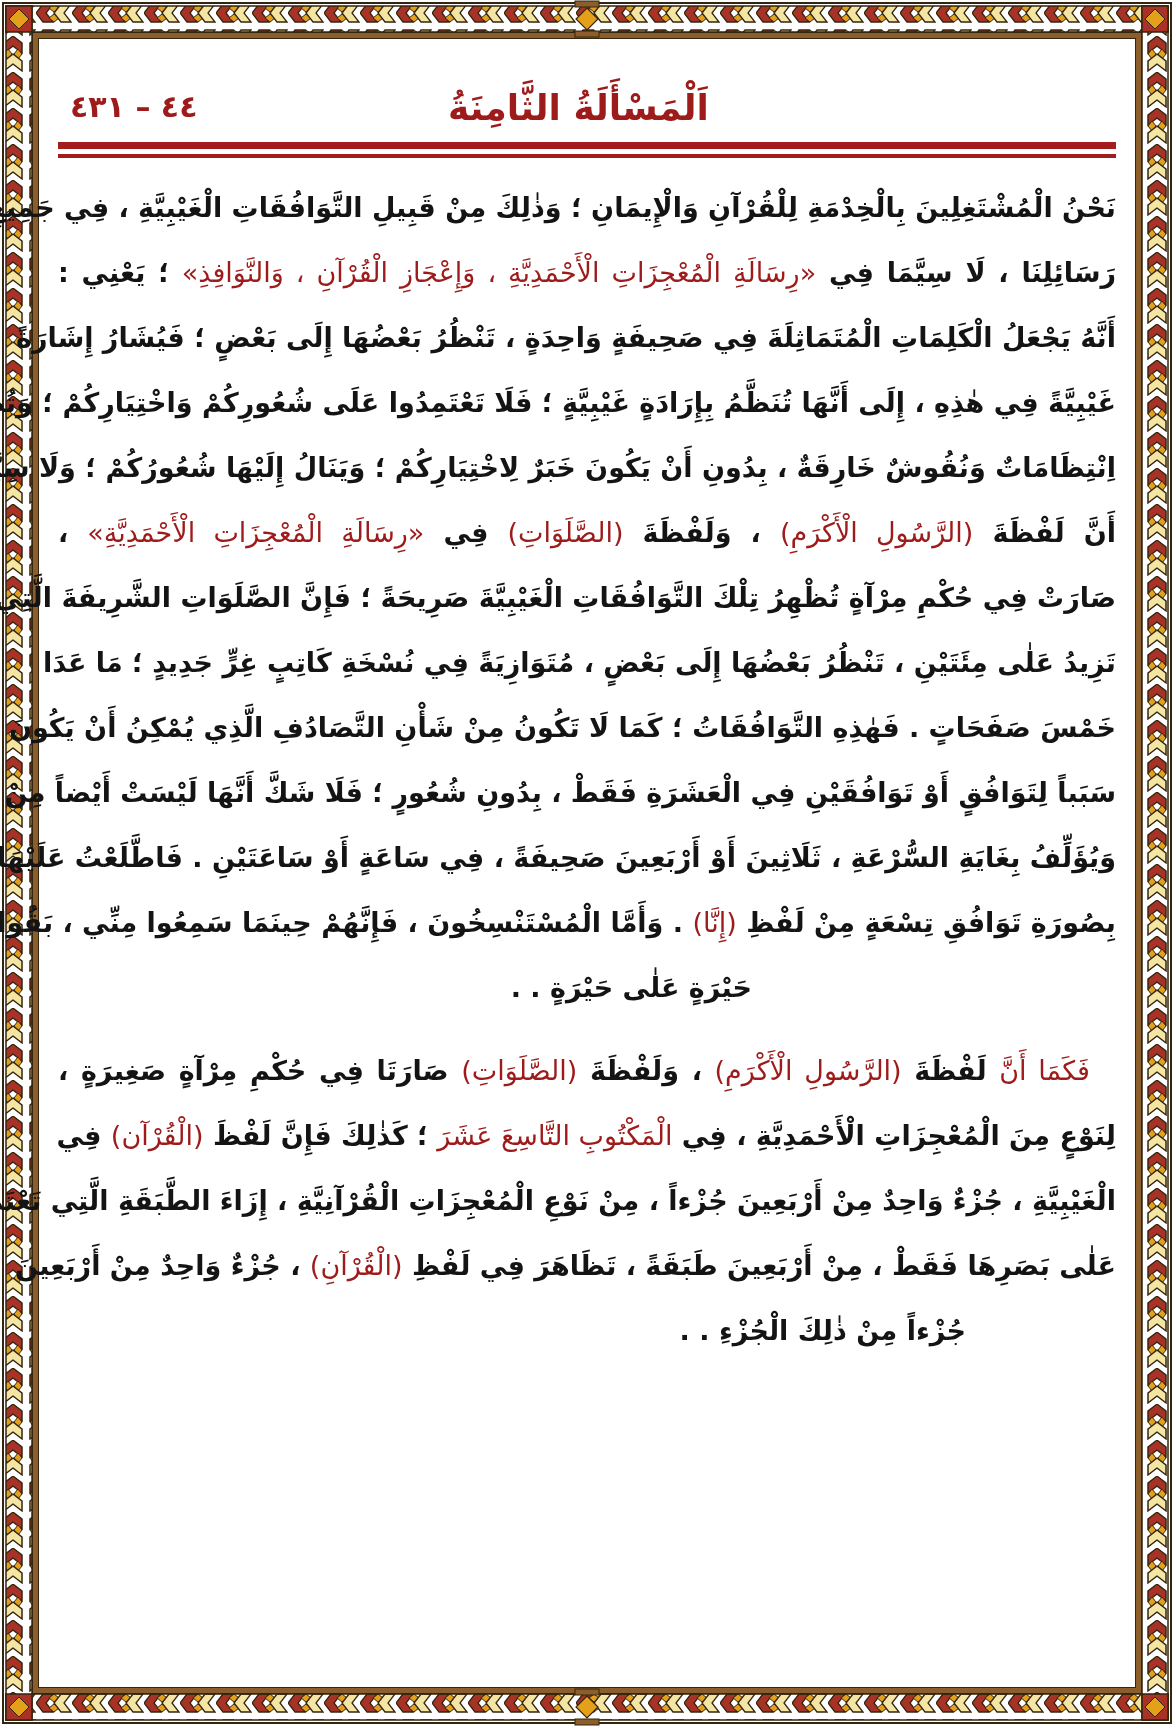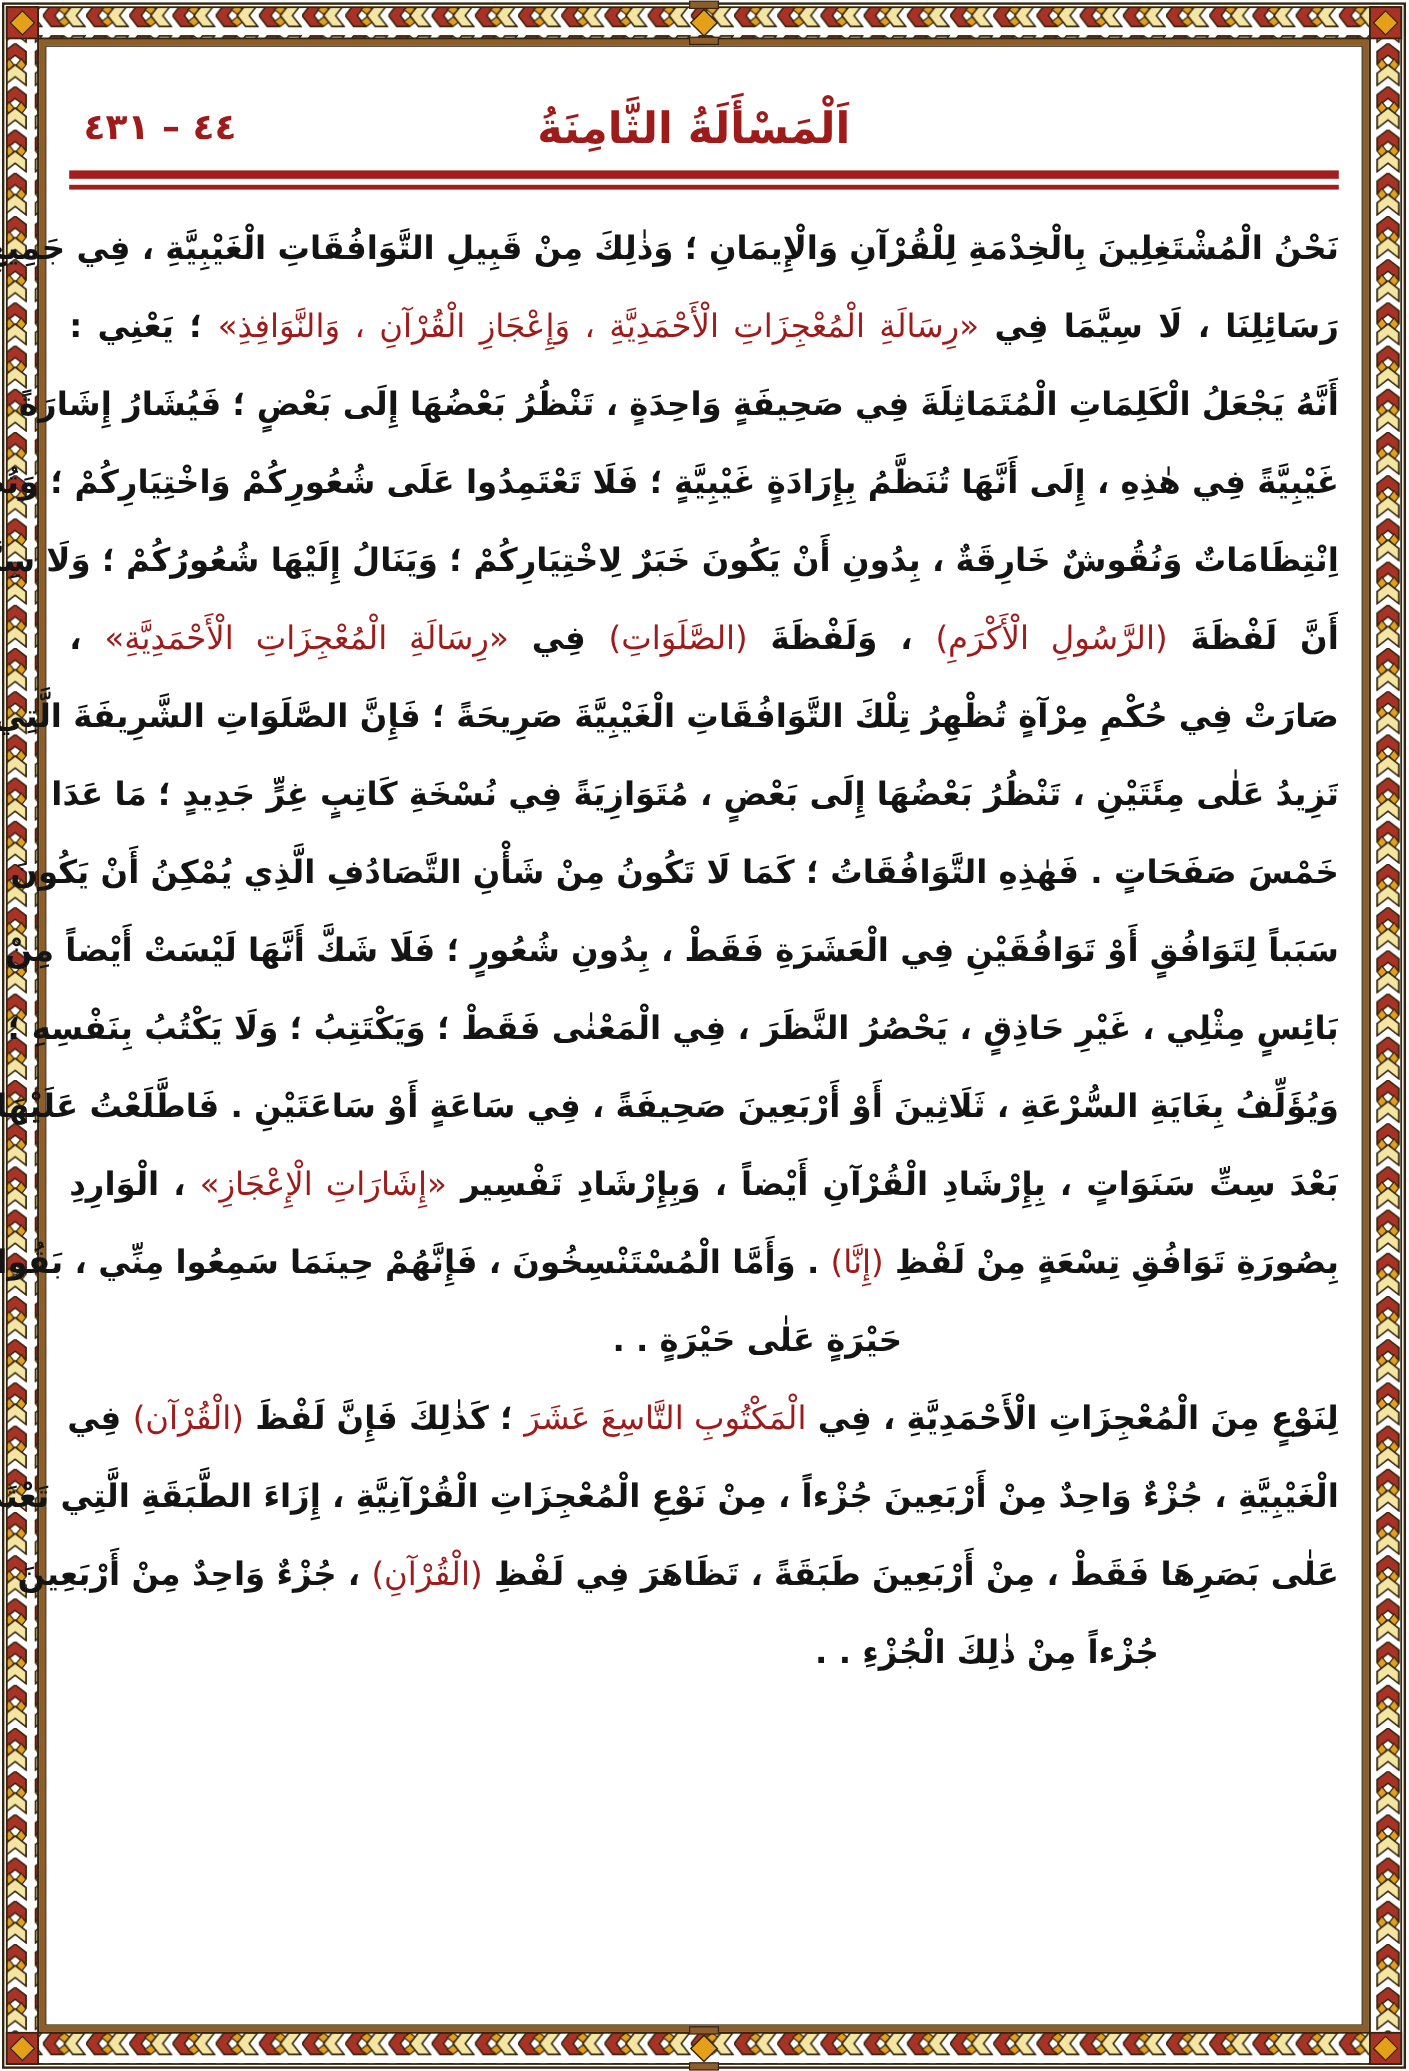--- a/index.html
+++ b/index.html
@@ -106,25 +106,24 @@
         <div class="line"><span class="k">نَحْنُ الْمُشْتَغِلِينَ بِالْخِدْمَةِ لِلْقُرْآنِ وَالْإِيمَانِ ؛ وَذٰلِكَ مِنْ قَبِيلِ التَّوَافُقَاتِ الْغَيْبِيَّةِ ، فِي جَمِيعِ</span></div>
         <div class="line"><span class="k">رَسَائِلِنَا ، لَا سِيَّمَا فِي </span><span class="r">«رِسَالَةِ الْمُعْجِزَاتِ الْأَحْمَدِيَّةِ ، وَإِعْجَازِ الْقُرْآنِ ، وَالنَّوَافِذِ»</span><span class="k"> ؛ يَعْنِي :</span></div>
         <div class="line"><span class="k">أَنَّهُ يَجْعَلُ الْكَلِمَاتِ الْمُتَمَاثِلَةَ فِي صَحِيفَةٍ وَاحِدَةٍ ، تَنْظُرُ بَعْضُهَا إِلَى بَعْضٍ ؛ فَيُشَارُ إِشَارَةً</span></div>
         <div class="line"><span class="k">غَيْبِيَّةً فِي هٰذِهِ ، إِلَى أَنَّهَا تُنَظَّمُ بِإِرَادَةٍ غَيْبِيَّةٍ ؛ فَلَا تَعْتَمِدُوا عَلَى شُعُورِكُمْ وَاخْتِيَارِكُمْ ؛ وَتُصْنَعُ</span></div>
         <div class="line"><span class="k">اِنْتِظَامَاتٌ وَنُقُوشٌ خَارِقَةٌ ، بِدُونِ أَنْ يَكُونَ خَبَرٌ لِاخْتِيَارِكُمْ ؛ وَيَنَالُ إِلَيْهَا شُعُورُكُمْ ؛ وَلَا سِيَّمَا</span></div>
         <div class="line"><span class="k">أَنَّ لَفْظَةَ </span><span class="r">(الرَّسُولِ الْأَكْرَمِ)</span><span class="k"> ، وَلَفْظَةَ </span><span class="r">(الصَّلَوَاتِ)</span><span class="k"> فِي </span><span class="r">«رِسَالَةِ الْمُعْجِزَاتِ الْأَحْمَدِيَّةِ»</span><span class="k"> ،</span></div>
         <div class="line"><span class="k">صَارَتْ فِي حُكْمِ مِرْآةٍ تُظْهِرُ تِلْكَ التَّوَافُقَاتِ الْغَيْبِيَّةَ صَرِيحَةً ؛ فَإِنَّ الصَّلَوَاتِ الشَّرِيفَةَ الَّتِي</span></div>
         <div class="line"><span class="k">تَزِيدُ عَلٰى مِئَتَيْنِ ، تَنْظُرُ بَعْضُهَا إِلَى بَعْضٍ ، مُتَوَازِيَةً فِي نُسْخَةِ كَاتِبٍ غِرٍّ جَدِيدٍ ؛ مَا عَدَا</span></div>
         <div class="line"><span class="k">خَمْسَ صَفَحَاتٍ . فَهٰذِهِ التَّوَافُقَاتُ ؛ كَمَا لَا تَكُونُ مِنْ شَأْنِ التَّصَادُفِ الَّذِي يُمْكِنُ أَنْ يَكُونَ</span></div>
         <div class="line"><span class="k">سَبَباً لِتَوَافُقٍ أَوْ تَوَافُقَيْنِ فِي الْعَشَرَةِ فَقَطْ ، بِدُونِ شُعُورٍ ؛ فَلَا شَكَّ أَنَّهَا لَيْسَتْ أَيْضاً مِنْ تَفْكِيرِ</span></div>
-        <div class="line"><span class="k">بَائِسٍ مِثْلِي ، غَيْرِ حَاذِقٍ ، يَحْصُرُ النَّظَرَ ، فِي الْمَعْنٰى فَقَطْ ؛ وَيَكْتَتِبُ ؛ وَلَا يَكْتُبُ بِنَفْسِهِ ؛</span></div>
         <div class="line"><span class="k">وَيُؤَلِّفُ بِغَايَةِ السُّرْعَةِ ، ثَلَاثِينَ أَوْ أَرْبَعِينَ صَحِيفَةً ، فِي سَاعَةٍ أَوْ سَاعَتَيْنِ . فَاطَّلَعْتُ عَلَيْهَا ،</span></div>
-        <div class="line"><span class="k">بَعْدَ سِتِّ سَنَوَاتٍ ، بِإِرْشَادِ الْقُرْآنِ أَيْضاً ، وَبِإِرْشَادِ تَفْسِير </span><span class="r">«إِشَارَاتِ الْإِعْجَازِ»</span><span class="k"> ، الْوَارِدِ</span></div>
         <div class="line"><span class="k">بِصُورَةِ تَوَافُقِ تِسْعَةٍ مِنْ لَفْظِ </span><span class="r">(إِنَّا)</span><span class="k"> . وَأَمَّا الْمُسْتَنْسِخُونَ ، فَإِنَّهُمْ حِينَمَا سَمِعُوا مِنِّي ، بَقُوا فِي</span></div>
         <div class="line offset" style="padding-right: 364px;"><span class="k">حَيْرَةٍ عَلٰى حَيْرَةٍ . .</span></div>
+        <div class="line para-start" style="padding-right: 26px;"><span class="r">فَكَمَا أَنَّ</span><span class="k"> لَفْظَةَ </span><span class="r">(الرَّسُولِ الْأَكْرَمِ)</span><span class="k"> ، وَلَفْظَةَ </span><span class="r">(الصَّلَوَاتِ)</span><span class="k"> صَارَتَا فِي حُكْمِ مِرْآةٍ صَغِيرَةٍ ،</span></div>
         <div class="line"><span class="k">لِنَوْعٍ مِنَ الْمُعْجِزَاتِ الْأَحْمَدِيَّةِ ، فِي </span><span class="r">الْمَكْتُوبِ التَّاسِعَ عَشَرَ</span><span class="k"> ؛ كَذٰلِكَ فَإِنَّ لَفْظَ </span><span class="r">(الْقُرْآن)</span><span class="k"> فِي</span></div>
         <div class="line"><span class="k">الْغَيْبِيَّةِ ، جُزْءٌ وَاحِدٌ مِنْ أَرْبَعِينَ جُزْءاً ، مِنْ نَوْعِ الْمُعْجِزَاتِ الْقُرْآنِيَّةِ ، إِزَاءَ الطَّبَقَةِ الَّتِي تَعْتَمِدُ</span></div>
         <div class="line"><span class="k">عَلٰى بَصَرِهَا فَقَطْ ، مِنْ أَرْبَعِينَ طَبَقَةً ، تَظَاهَرَ فِي لَفْظِ </span><span class="r">(الْقُرْآنِ)</span><span class="k"> ، جُزْءٌ وَاحِدٌ مِنْ أَرْبَعِينَ</span></div>
         <div class="line offset" style="padding-right: 150px;"><span class="k">جُزْءاً مِنْ ذٰلِكَ الْجُزْءِ . .</span></div>
       </div>
 
   </div>
 </div>
 
 </body></html>

